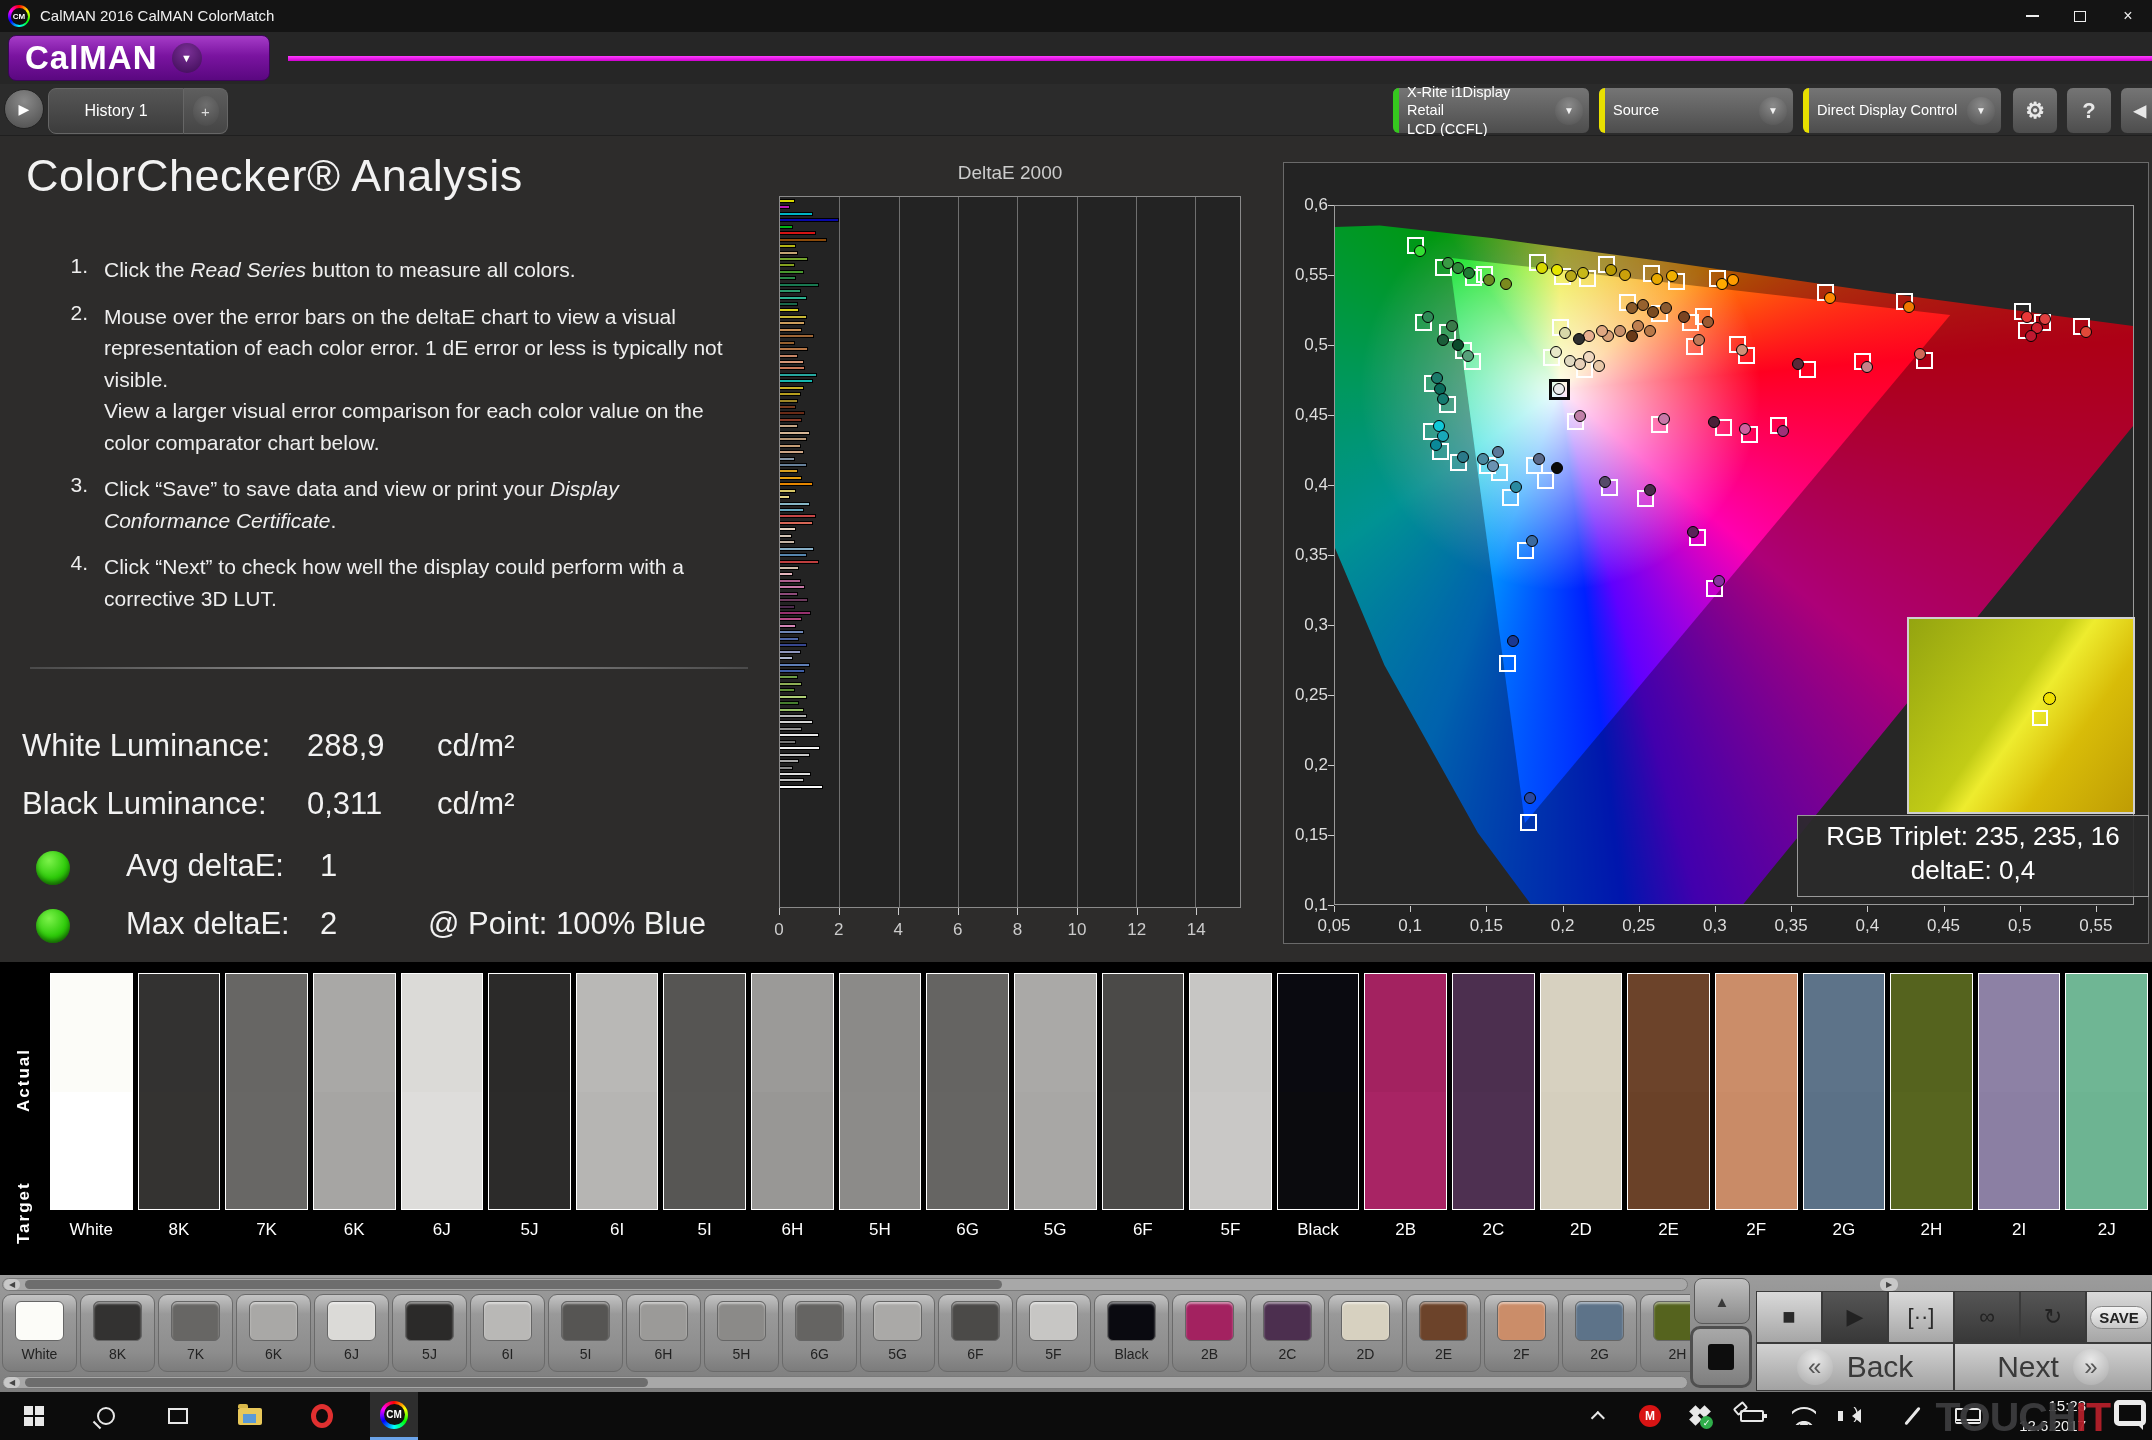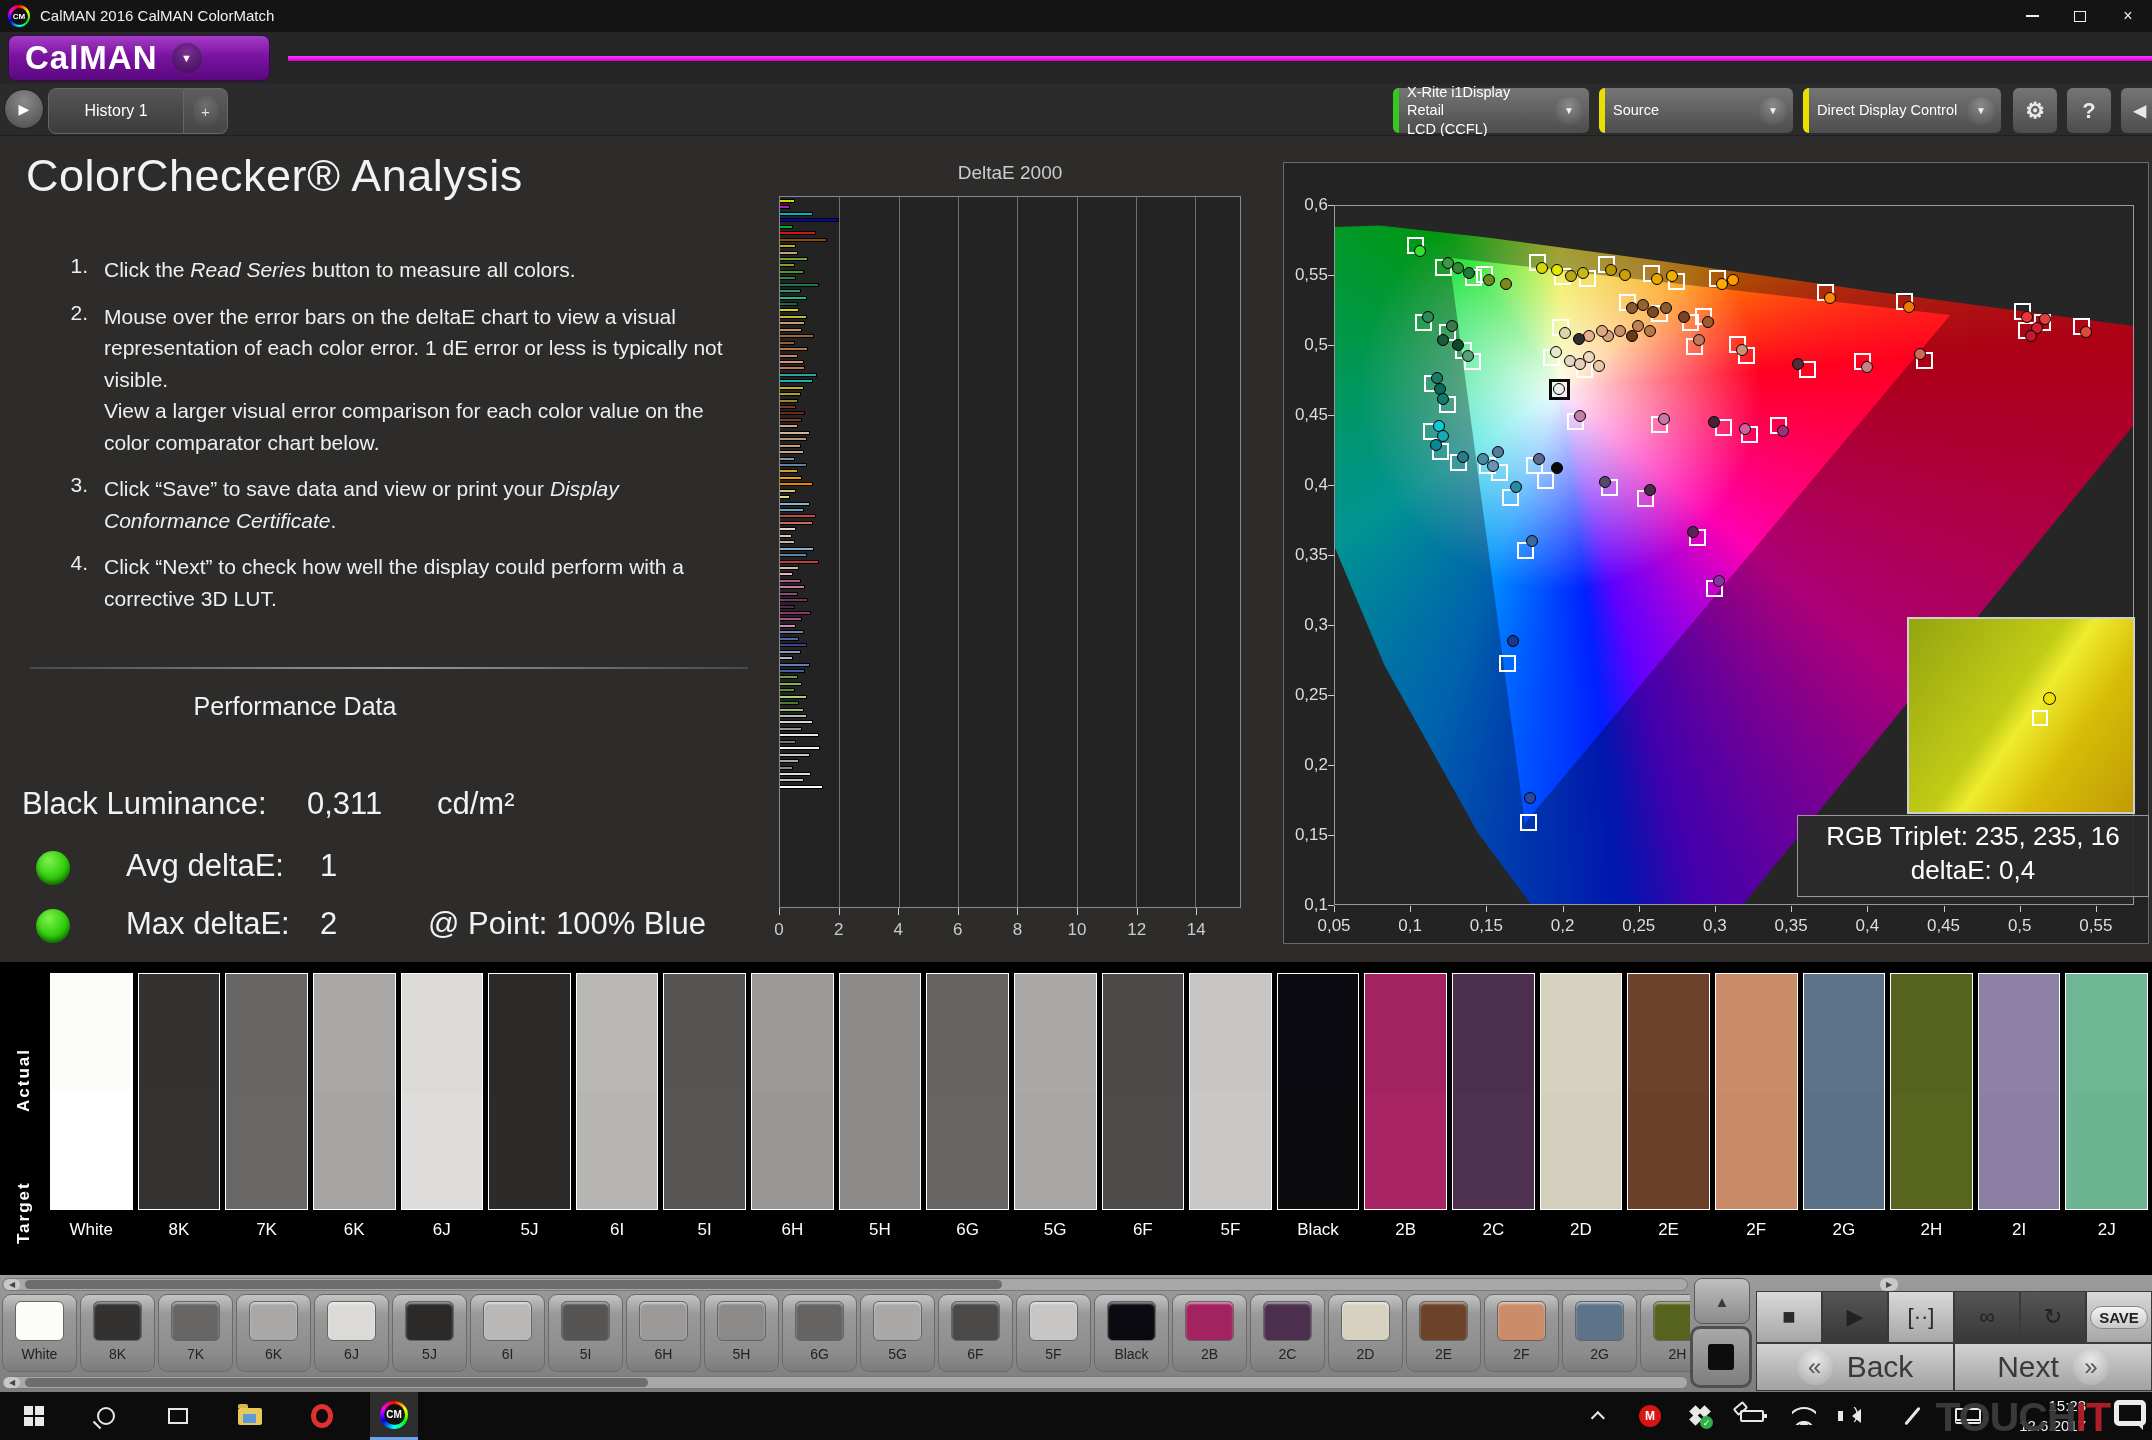--- a/index.html
+++ b/index.html
@@ -256,21 +256,23 @@
         <div class="step">
           <span class="num">3.</span>
           <span class="body"><span>Click “Save” to save data and view or print your </span><span class="it">Display Conformance Certificate</span><span>.</span></span>
         </div>
         <div class="step">
           <span class="num">4.</span>
           <span class="body"><span>Click “Next” to check how well the display could perform with a corrective 3D LUT.</span></span>
         </div>
       </div>
     <div id="divider"></div>
-    <div id="perf-head">Performance Data</div>
+    <div class="perf-row" id="perf-row-0">
+      <span class="lab">White Luminance:</span><span class="val">288,9</span><span class="unit">cd/m²</span>
+    </div>
     <div class="perf-row" id="perf-row-1">
       <span class="lab">Black Luminance:</span><span class="val">0,311</span><span class="unit">cd/m²</span>
     </div>
     <div class="delta-row" id="avg-row">
         <span class="inner">
       <span class="status-dot"></span>
       <span class="lab">Avg deltaE:</span>
           <span class="val">1</span>
         </span>
     </div>

